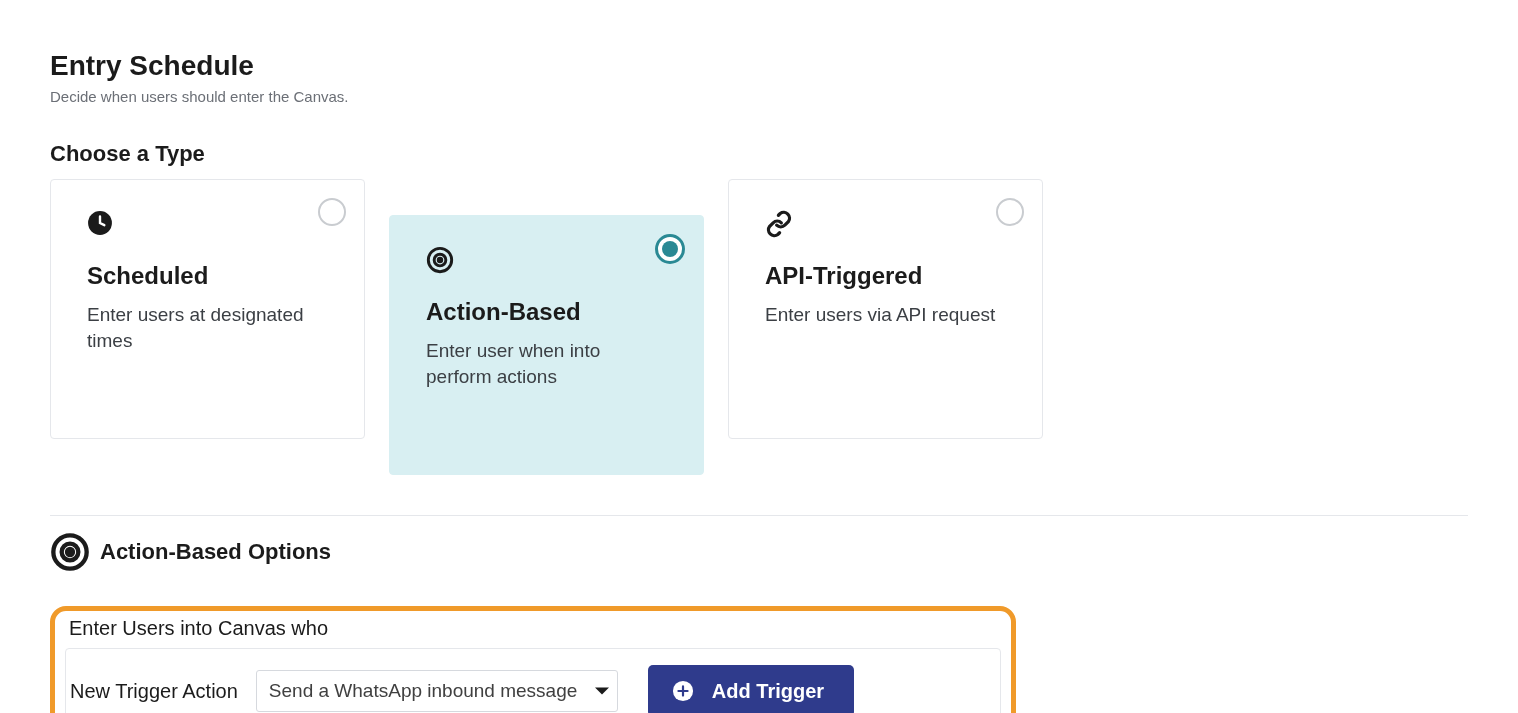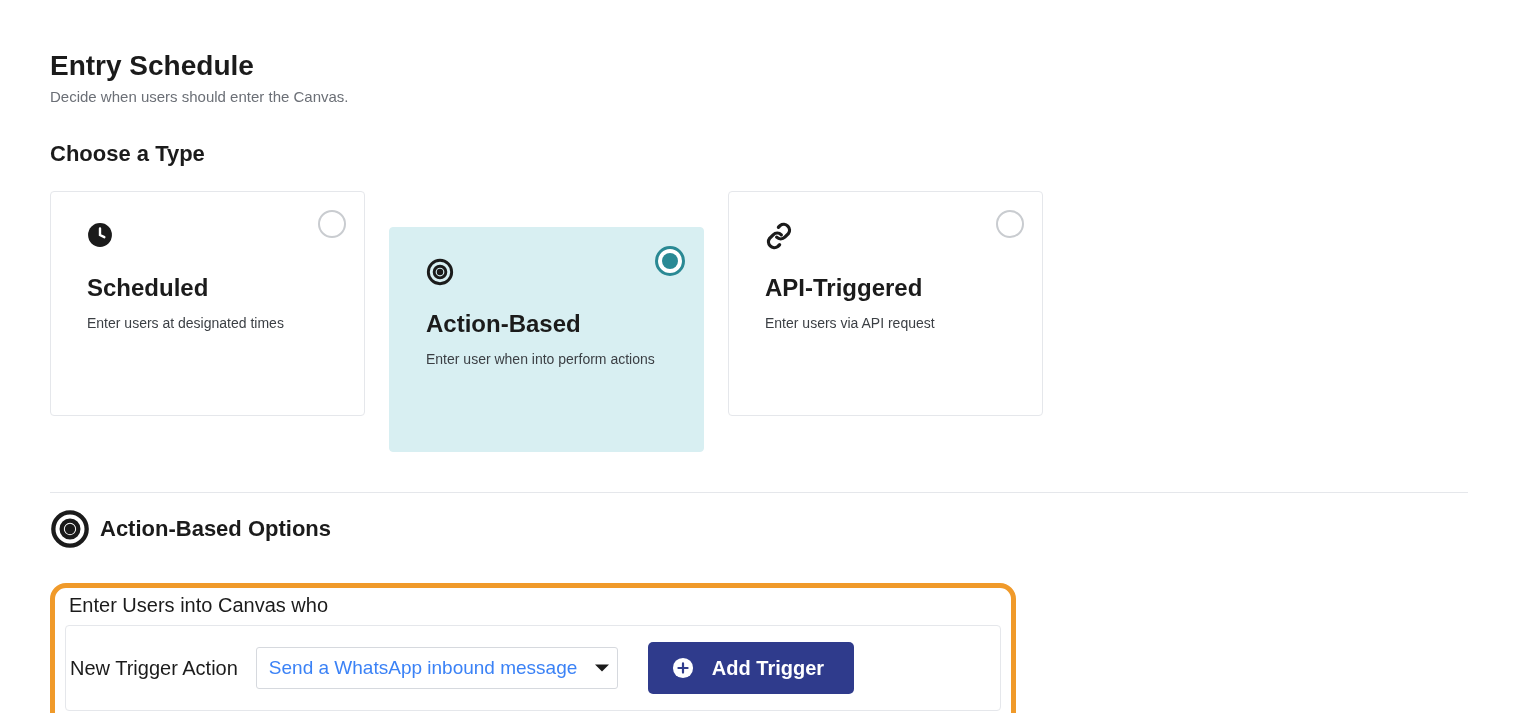--- a/index.html
+++ b/index.html
@@ -22,31 +22,31 @@
     }
     .section-subtitle {
       font-size: 15px;
       color: #6b6f76;
       margin-bottom: 36px;
     }
     .choose-type-label {
       font-size: 22px;
       font-weight: 700;
       color: #1b1b1b;
-      margin-bottom: 24px;
+      margin-bottom: 12px;
     }
     .type-cards {
       display: flex;
       gap: 24px;
       margin-bottom: 40px;
     }
     .type-card {
       position: relative;
       flex: 0 0 315px;
-      height: 225px;
+      height: 260px;
       border: 1px solid #e5e7eb;
       border-radius: 4px;
       padding: 30px 36px 24px 36px;
       background: #ffffff;
       cursor: pointer;
     }
     .type-card.selected {
       background: #d8eff2;
       border-color: #d8eff2;
       margin-top: 36px;
@@ -81,21 +81,21 @@
       height: 30px;
       margin-bottom: 22px;
     }
     .type-card .card-title {
       font-size: 24px;
       font-weight: 700;
       color: #1b1b1b;
       margin-bottom: 12px;
     }
     .type-card .card-desc {
-      font-size: 14px;
+      font-size: 19px;
       color: #3b3f44;
       line-height: 1.35;
     }
     .divider {
       border: none;
       border-top: 1px solid #e5e7eb;
       margin: 0 0 16px 0;
     }
     .options-header {
       display: flex;
@@ -143,21 +143,21 @@
     .trigger-select {
       position: relative;
       border: 1px solid #d6d9de;
       border-radius: 3px;
       height: 42px;
       width: 362px;
       padding: 0 26px 0 12px;
       display: flex;
       align-items: center;
       font-size: 19px;
-      color: #3b82f6;
+      color: #404040;
       background: #ffffff;
       overflow: hidden;
       white-space: nowrap;
       cursor: pointer;
     }
     .trigger-select .caret {
       position: absolute;
       right: 8px;
       top: 50%;
       transform: translateY(-50%);

